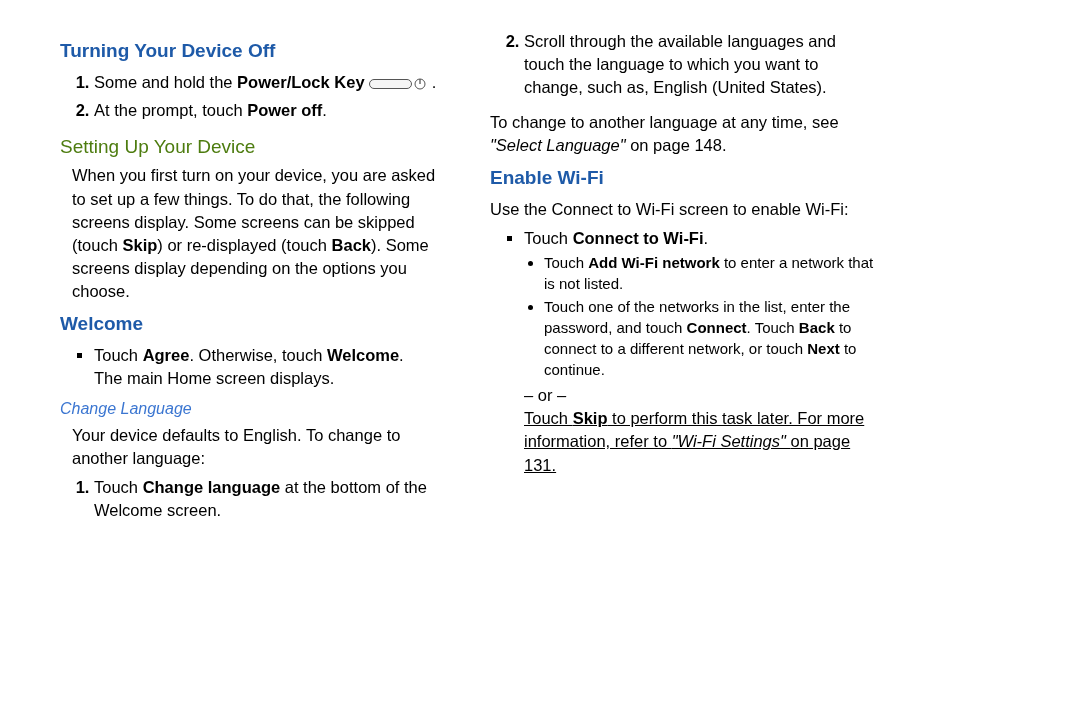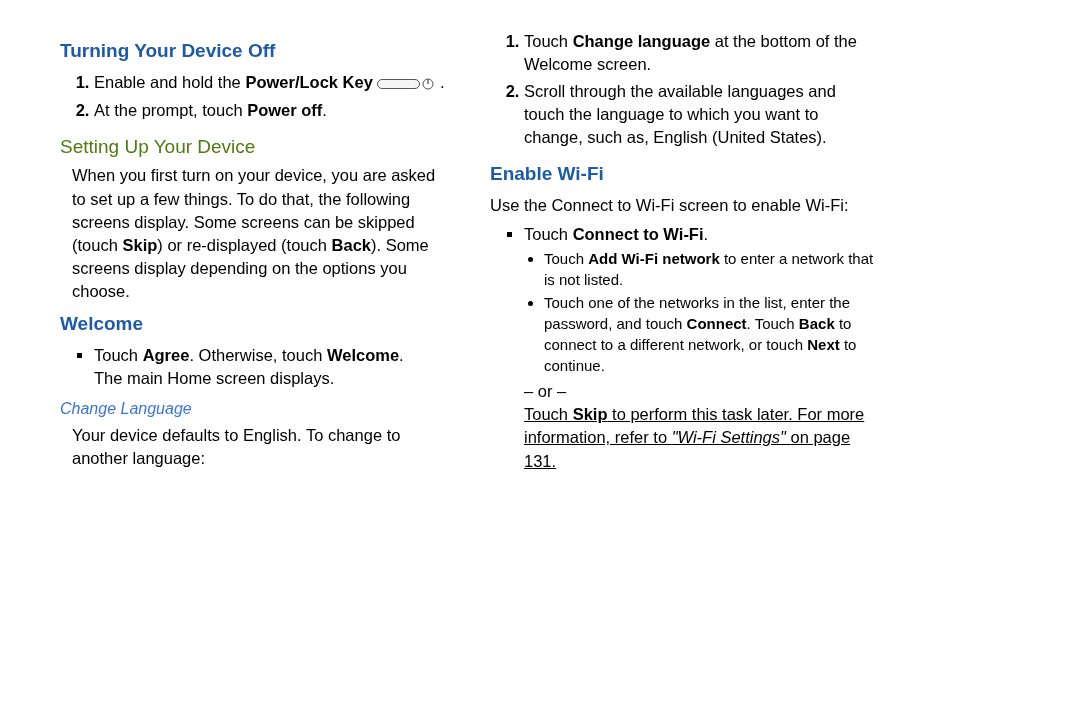--- a/index.html
+++ b/index.html
@@ -84,21 +84,21 @@
   </style>
 </head>
 <body>
 
 <div class="page">
 
   <div>
     <h2>Turning Your Device Off</h2>
     <ol class="numlist">
       <li>
-        <span>Enable and hold the </span><span class="bold">Power/Lock Key</span>
+        <span>Some and hold the </span><span class="bold">Power/Lock Key</span>
         <span class="power-key-icon">
           <svg width="58" height="14" viewBox="0 0 58 14">
             <rect x="0.5" y="2.5" width="42" height="9" rx="4.5" ry="4.5" fill="#f5f5f5" stroke="#555" stroke-width="1"></rect>
             <circle cx="51" cy="7" r="5" fill="none" stroke="#555" stroke-width="1"></circle>
             <line x1="51" y1="2" x2="51" y2="7" stroke="#555" stroke-width="1.3"></line>
           </svg>
         </span><span> .</span>
       </li>
       <li>
         <span>At the prompt, touch </span><span class="bold">Power off</span><span>.</span>
@@ -126,20 +126,23 @@
   <h4>Change Language</h4>
   <p class="indent">Your device defaults to English. To change to another language:</p>
   <ol class="numlist">
     <li class="avoid-break">
       <span>Touch </span><span class="bold">Change language</span><span> at the bottom of the Welcome screen.</span>
     </li>
     <li>Scroll through the available languages and touch the language to which you want to change, such as, English (United States).</li>
   </ol>
 
 
+  <p>
+    <span>To change to another language at any time, see </span><span class="italic">"Select Language"</span><span> on page 148.</span>
+  </p>
 
   <div>
     <h2>Enable Wi-Fi</h2>
     <p class="noind">Use the Connect to Wi-Fi screen to enable Wi-Fi:</p>
     <ul class="square">
       <li>
         <span>Touch </span><span class="bold">Connect to Wi-Fi</span><span>.</span>
         <ul class="round" style="padding-left:20px;">
           <li>
             <span>Touch </span><span class="bold">Add Wi-Fi network</span><span> to enter a network that is not listed.</span>

